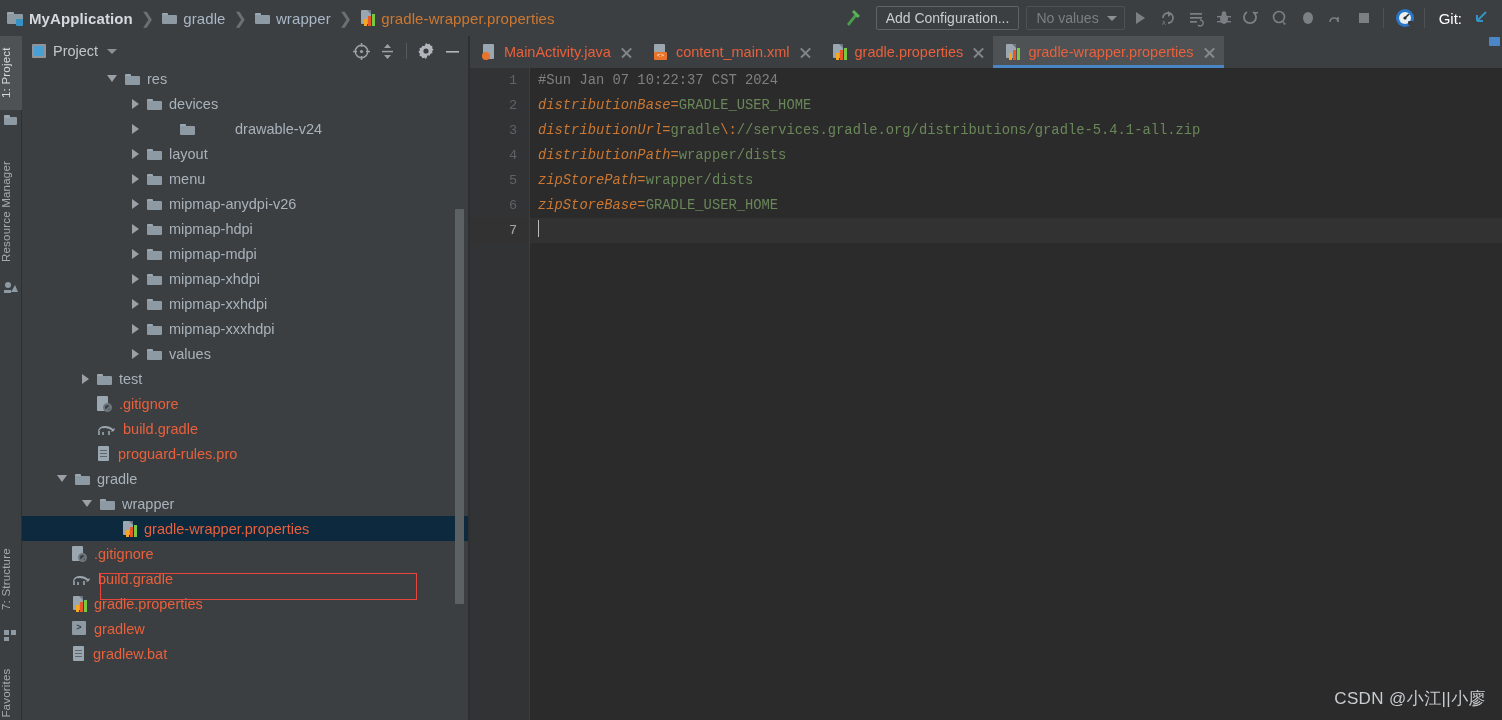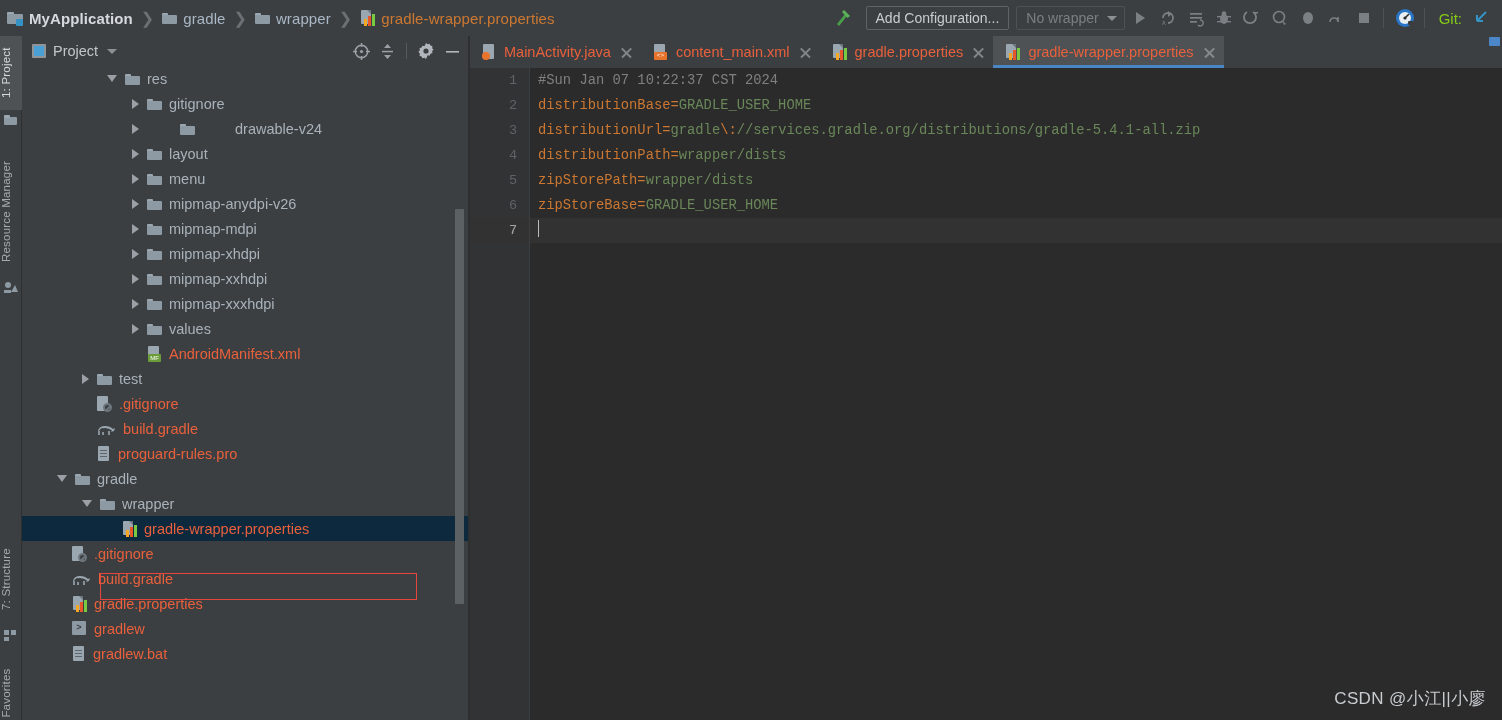--- a/index.html
+++ b/index.html
@@ -58,21 +58,21 @@
     margin-left:10px; font-family:"Liberation Sans", sans-serif;
   }
   .dev-btn {
     height:24px; border:1px solid #4e5254; background:#3c3f41; color:#7a7f83;
     font-size:14px; padding:0 7px 0 9px; display:flex; align-items:center; gap:8px;
     border-radius:2px; margin-left:7px;
   }
   .caret-dn { width:0;height:0;border-left:5px solid transparent;border-right:5px solid transparent;border-top:5px solid #8b9094;}
   .tb-ico { width:26px; height:26px; display:flex; align-items:center; justify-content:center; margin-left:2px; }
   .tb-sep { width:1px; height:20px; background:#4e5254; margin:0 6px; }
-  .git-label { font-size:15px; color:#84cc16; margin-left:8px; }
+  .git-label { font-size:15px; color:#ffffff; margin-left:8px; }
   .git-arrow { margin-left:6px; }
 
   
   .vstrip {
     position:absolute; left:0; top:36px; width:22px; height:684px;
     background:#3c3f41; border-right:1px solid #2e2f30;
   }
   .vtab {
     position:absolute; left:0; width:22px;
     writing-mode:vertical-rl; text-orientation:mixed; transform:rotate(180deg);
@@ -141,21 +141,21 @@
   .tab.active::after { content:""; position:absolute; left:0; bottom:0; width:100%; height:3px; background:#4b86c4; }
 
   .gutter { position:absolute; left:0; top:32px; width:60px; height:652px; background:#313335; }
   .gutter .ln { height:25px; line-height:25px; text-align:right; padding-right:13px; font-family:"Liberation Mono", monospace; font-size:13.5px; color:#606366; }
   .gutter .ln.cur { color:#a4a3a3; background:#323232; }
   .gutter-edge { position:absolute; left:59px; top:32px; width:1px; height:652px; background:#3c3f41; }
   .codearea { position:absolute; left:60px; top:32px; width:972px; height:652px; background:#2b2b2b; }
   .cline { height:25px; line-height:25px; padding-left:8px; font-family:"Liberation Mono", monospace; font-size:13.8px; white-space:pre; }
   .cline.cur { background:#323232; }
   .k-comment { color:#808080; }
-  .k-key { color:#cc7832; }
+  .k-key { color:#cc7832;font-style:italic; }
   .k-val { color:#6a8759; }
   .k-esc { color:#cc7832; }
   .caret { display:inline-block; width:1px; height:17px; background:#bbb; vertical-align:-3px; }
 
   .ed-marker { position:absolute; right:2px; top:1px; width:11px; height:9px; background:#4a86c8; border-radius:1px; }
 
   .watermark { position:absolute; right:16px; bottom:10px; font-size:17px; color:#c9ccd0; letter-spacing:.4px; }
 </style>
 </head>
 <body>
@@ -194,21 +194,21 @@
     <div class="hammer" title="Make Project">
       <svg width="26" height="26" viewBox="0 0 26 26">
           <path d="M7 19 L15 9 L17 11 L9 21 Z" fill="#4a9d4a"></path>
           <path d="M14 5 L20 11 L17.5 13 L12 7 Z" fill="#5ab35a"></path>
         </svg>
     </div>
     <div class="cfg-btn">
       <span>Add Configuration...</span>
     </div>
     <div class="dev-btn">
-      <span>No wrapper</span>
+      <span>No values</span>
       <span class="caret-dn"></span>
     </div>
 
     <div class="tb-ico" title="Run">
       <svg width="18" height="18" viewBox="0 0 18 18">
           <path d="M5 3 L14 9 L5 15 Z" fill="#7b8084"></path>
         </svg>
       </div>
     <div class="tb-ico">
       <svg width="18" height="18" viewBox="0 0 18 18">
@@ -359,21 +359,21 @@
 
   <div class="tree" id="tree">
       <div class="row" style="padding-left: 85px;">
         <span class="arrow-d"></span>
         <span class="ico-folder" style="margin-left: 8px;"></span>
         <span class="label c-dir">res</span>
       </div>
       <div class="row" style="padding-left: 110px;">
         <span class="arrow-r"></span>
         <span class="ico-folder" style="margin-left: 8px;"></span>
-        <span class="label c-dir">gitignore</span>
+        <span class="label c-dir">devices</span>
       </div>
       <div class="row" style="padding-left: 110px; gap: 33px;">
         <span class="arrow-r"></span>
         <span class="ico-folder" style="margin-left: 8px;"></span>
         <span class="label c-dir">drawable-v24</span>
       </div>
       <div class="row" style="padding-left: 110px;">
         <span class="arrow-r"></span>
         <span class="ico-folder" style="margin-left: 8px;"></span>
         <span class="label c-dir">layout</span>
@@ -384,20 +384,25 @@
         <span class="label c-dir">menu</span>
       </div>
       <div class="row" style="padding-left: 110px;">
         <span class="arrow-r"></span>
         <span class="ico-folder" style="margin-left: 8px;"></span>
         <span class="label c-dir">mipmap-anydpi-v26</span>
       </div>
       <div class="row" style="padding-left: 110px;">
         <span class="arrow-r"></span>
         <span class="ico-folder" style="margin-left: 8px;"></span>
+        <span class="label c-dir">mipmap-hdpi</span>
+      </div>
+      <div class="row" style="padding-left: 110px;">
+        <span class="arrow-r"></span>
+        <span class="ico-folder" style="margin-left: 8px;"></span>
         <span class="label c-dir">mipmap-mdpi</span>
       </div>
       <div class="row" style="padding-left: 110px;">
         <span class="arrow-r"></span>
         <span class="ico-folder" style="margin-left: 8px;"></span>
         <span class="label c-dir">mipmap-xhdpi</span>
       </div>
       <div class="row" style="padding-left: 110px;">
         <span class="arrow-r"></span>
         <span class="ico-folder" style="margin-left: 8px;"></span>
@@ -405,28 +410,20 @@
       </div>
       <div class="row" style="padding-left: 110px;">
         <span class="arrow-r"></span>
         <span class="ico-folder" style="margin-left: 8px;"></span>
         <span class="label c-dir">mipmap-xxxhdpi</span>
       </div>
       <div class="row" style="padding-left: 110px;">
         <span class="arrow-r"></span>
         <span class="ico-folder" style="margin-left: 8px;"></span>
         <span class="label c-dir">values</span>
-      </div>
-      <div class="row" style="padding-left: 110px;">
-        <span class="arrow-sp"></span>
-        <span class="ico-mf" style="margin-left: 8px;">
-          <span class="pg"></span>
-          <span class="tag">MF</span>
-        </span>
-        <span class="label c-file">AndroidManifest.xml</span>
       </div>
       <div class="row" style="padding-left: 60px;">
         <span class="arrow-r"></span>
         <span class="ico-folder" style="margin-left: 8px;"></span>
         <span class="label c-dir">test</span>
       </div>
       <div class="row" style="padding-left: 60px;">
         <span class="arrow-sp"></span>
         <span class="ico-git" style="margin-left: 8px;">
           <span class="pg"></span>

